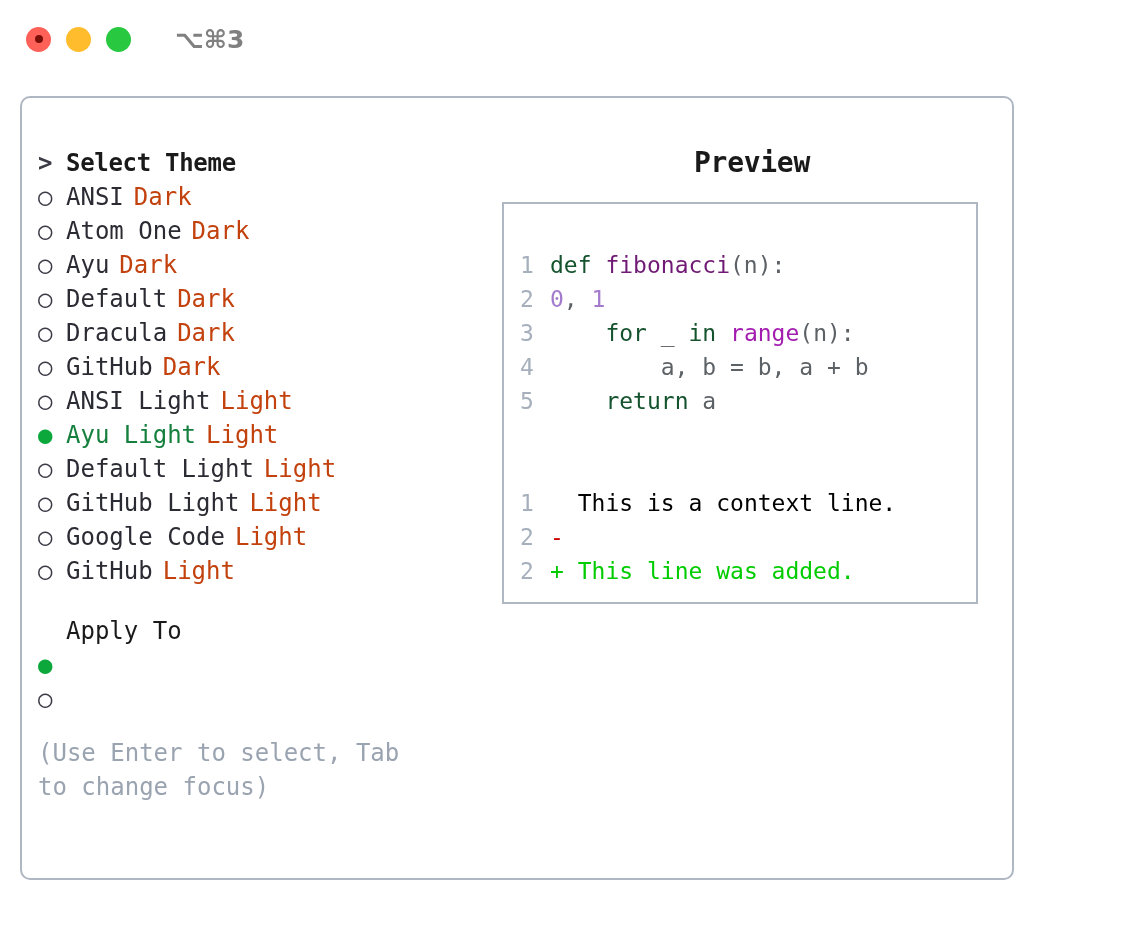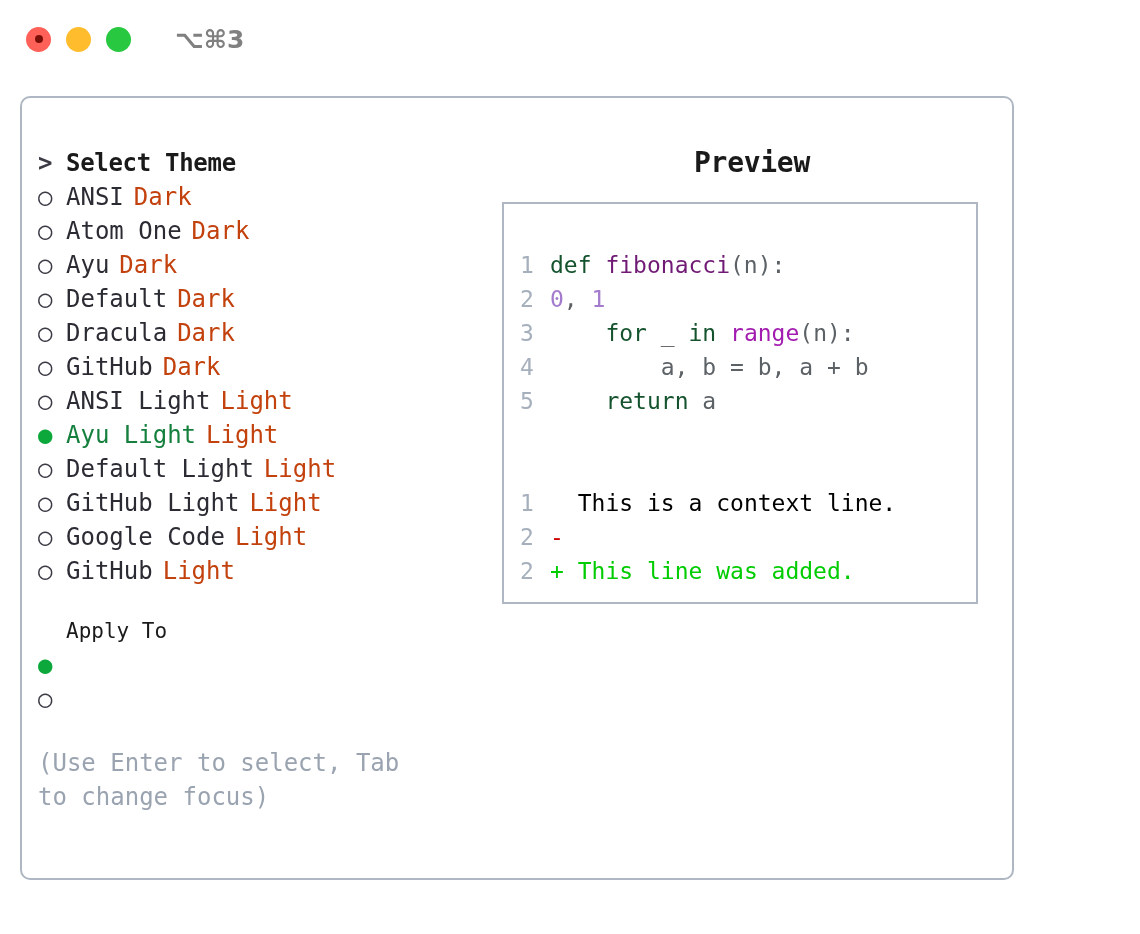--- a/index.html
+++ b/index.html
@@ -117,30 +117,30 @@
   .marker.sel { color: #0ca83c; }
   .label { color: #2b2b33; }
   .label.sel { color: #15803d; }
   .variant {
     color: #c2410c;
     margin-left: 10px;
   }
   .spacer { height: 26px; }
 
   .section-head {
-    font-size: 21px;
+    font-size: 24px;
     color: #1a1a1a;
     height: 34px;
     line-height: 34px;
     padding-left: 28px;
     white-space: pre;
   }
 
   .hint {
-    margin-top: 30px;
+    margin-top: 20px;
     font-size: 24px;
     color: #9aa3b0;
     line-height: 34px;
     width: 400px;
     white-space: normal;
   }
 
   
   .right {
     position: absolute;

